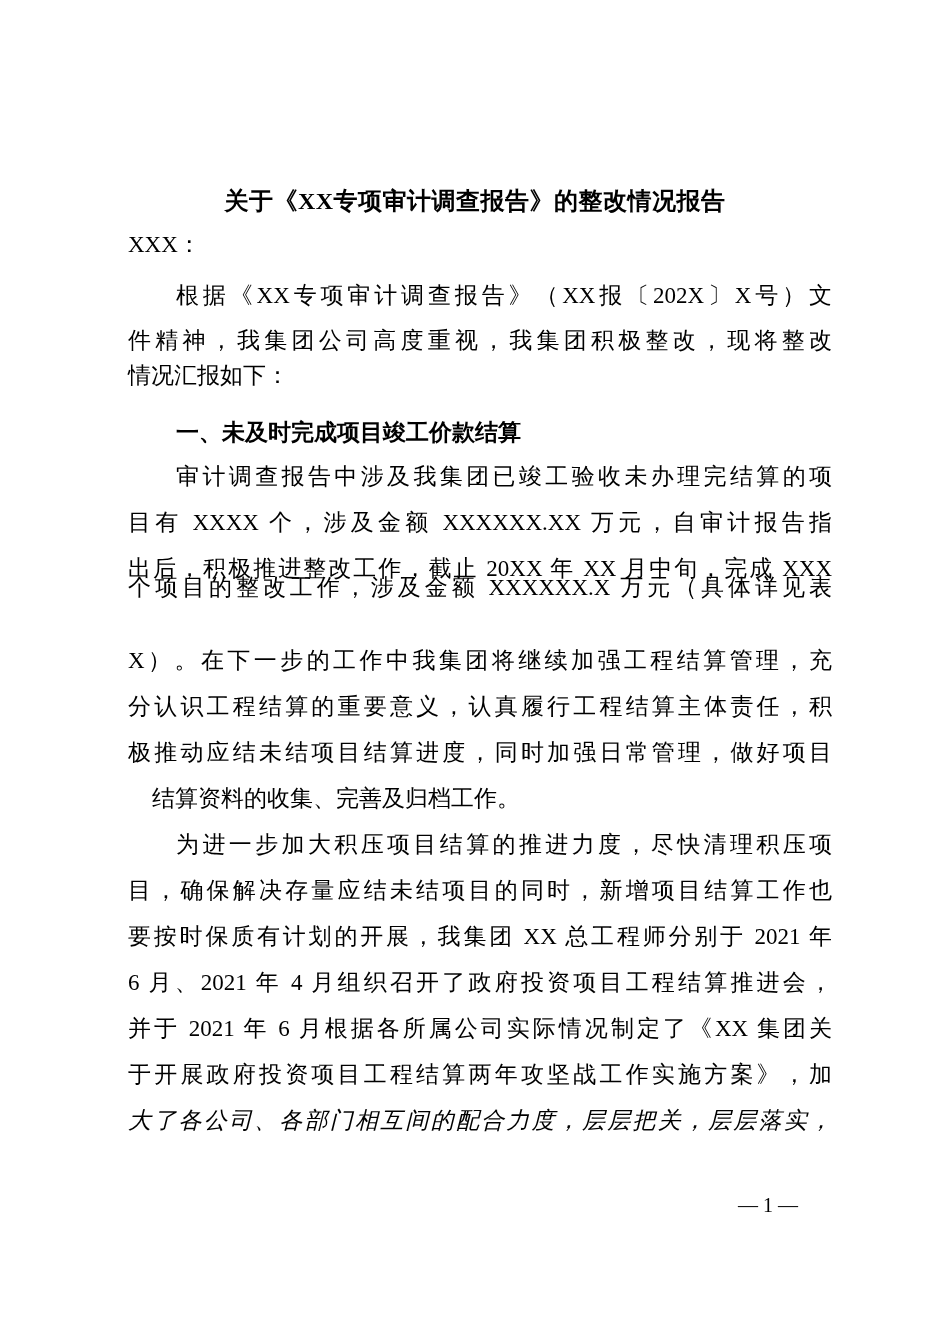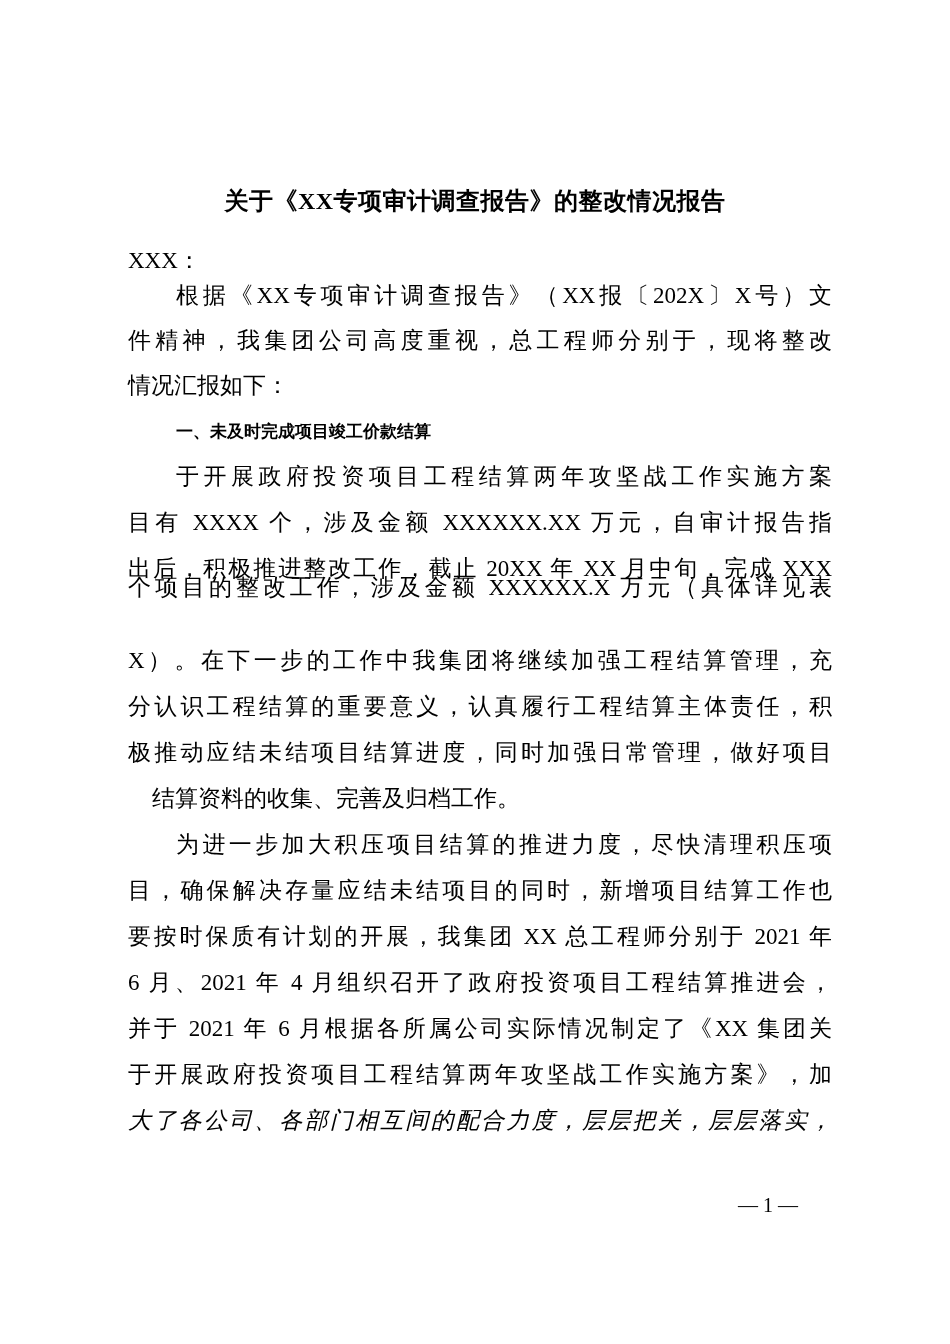--- a/index.html
+++ b/index.html
@@ -48,33 +48,32 @@
     .line.last {
       text-align-last: left;
     }
     .line.indent {
       left: 176px;
       width: 656px;
     }
     .heading {
       position: absolute;
       left: 176px;
-      font-size: 17px;
+      font-size: 23px;
       line-height: 32px;
       font-weight: bold;
       font-family: "Liberation Sans", "DejaVu Sans", sans-serif;
       white-space: nowrap;
     }
     .salutation {
       position: absolute;
       left: 128px;
       top: 229px;
       font-size: 23px;
       line-height: 32px;
-      margin-top: 16px;
     }
     .page-number {
       position: absolute;
       top: 1192px;
       left: 738px;
       font-size: 20px;
       line-height: 26px;
       white-space: nowrap;
     }
   </style>
@@ -82,28 +81,28 @@
 <body>
 
 <div class="page">
 
   <div class="title">关于《XX专项审计调查报告》的整改情况报告</div>
 
   <div class="salutation">XXX：</div>
 
   <div>
     <div class="line indent" style="top:280px;">根据《XX专项审计调查报告》（XX报〔202X〕X号）文</div>
-    <div class="line" style="top:325px;">件精神，我集团公司高度重视，总工程师分别于，现将整改</div>
-    <div class="line last" style="top:370px;">情况汇报如下：</div>
+    <div class="line" style="top:325px;">件精神，我集团公司高度重视，我集团积极整改，现将整改</div>
+    <div class="line last" style="top:360px;">情况汇报如下：</div>
   </div>
 
   <div class="heading" style="top:416px;">一、未及时完成项目竣工价款结算</div>
 
   <div>
-    <div class="line indent" style="top:461px;">于开展政府投资项目工程结算两年攻坚战工作实施方案</div>
+    <div class="line indent" style="top:461px;">审计调查报告中涉及我集团已竣工验收未办理完结算的项</div>
     <div class="line" style="top:507px;">目有 XXXX 个，涉及金额 XXXXXX.XX 万元，自审计报告指</div>
     <div class="line" style="top:553px;">出后，积极推进整改工作，截止 20XX 年 XX 月中旬，完成 XXX</div>
     <div class="line" style="top:572px;">个项目的整改工作，涉及金额 XXXXXX.X 万元（具体详见表</div>
     <div class="line" style="top:645px;">X）。在下一步的工作中我集团将继续加强工程结算管理，充</div>
     <div class="line" style="top:691px;">分认识工程结算的重要意义，认真履行工程结算主体责任，积</div>
     <div class="line" style="top:737px;">极推动应结未结项目结算进度，同时加强日常管理，做好项目</div>
     <div class="line last" style="top:783px;margin-left:24px;">结算资料的收集、完善及归档工作。</div>
   </div>
 
   <div>

